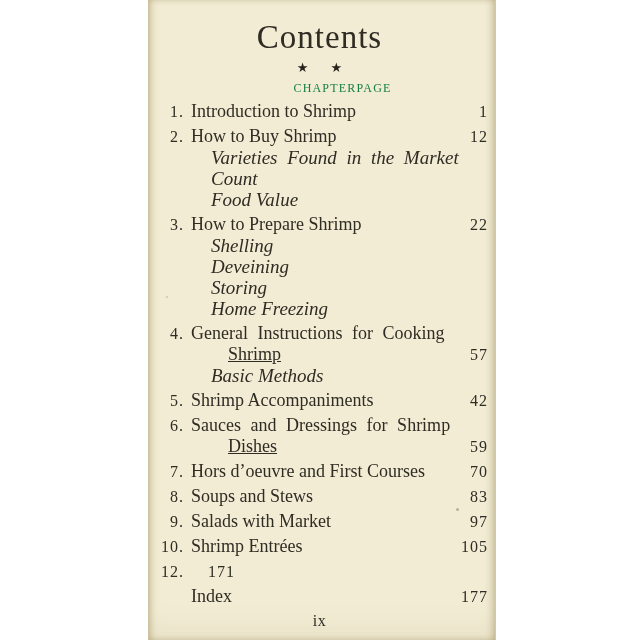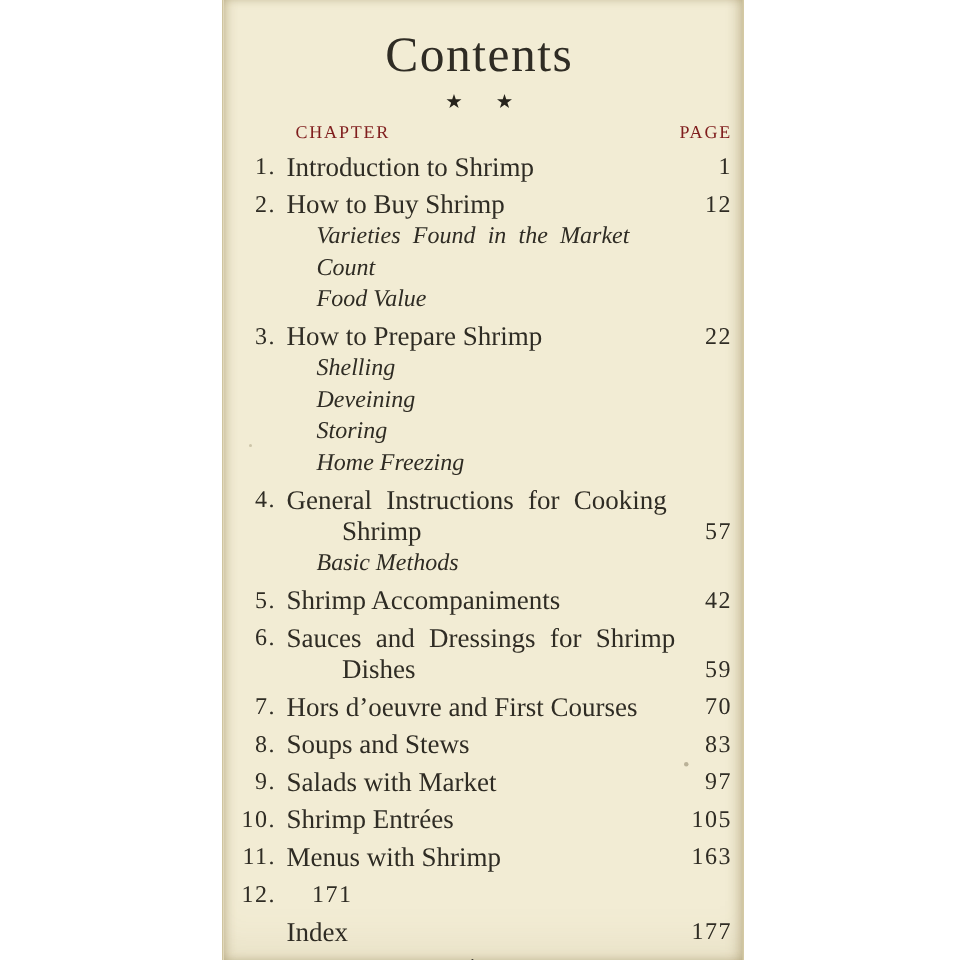--- a/index.html
+++ b/index.html
@@ -57,27 +57,27 @@
     justify-content: center;
     gap: 22px;
     margin-top: 5px;
     height: 14px;
     font-size: 13px;
     line-height: 14px;
     color: #26231c;
   }
   .col-headers {
     display: flex;
-    justify-content: space-between;
+    justify-content: center;
     margin-top: 5px;
     height: 16px;
     font-size: 12px;
     line-height: 16px;
     letter-spacing: 1.2px;
-    color: #7f1d1d;
+    color: #15803d;
     padding-left: 46px;
   }
   .toc {
     margin-top: 5px;
   }
   .item { margin-bottom: 4px; }
   .row { display: flex; align-items: flex-start; }
   .numcol {
     width: 40px;
     box-sizing: border-box;
@@ -88,33 +88,33 @@
     letter-spacing: 1px;
     flex: 0 0 auto;
   }
   .titleblock { flex: 1 1 auto; min-width: 0; }
   .line {
     font-size: 18px;
     line-height: 21px;
     white-space: nowrap;
   }
   .line.just { word-spacing: 0.28em; }
-  .line.cont { padding-left: 37px; }
+  .line.cont { padding-left: 37px; text-decoration: underline; }
   .pgcol {
     flex: 0 0 auto;
     width: 44px;
     text-align: right;
     align-self: flex-end;
     font-size: 16px;
     line-height: 21px;
     letter-spacing: 1px;
   }
   .sub {
     font-style: italic;
-    font-size: 16px;
+    font-size: 19px;
     line-height: 21px;
     padding-left: 60px;
     white-space: nowrap;
   }
   .sub.just { word-spacing: 0.26em; }
   .folio {
     margin-top: 2px;
     text-align: center;
     font-size: 16px;
     line-height: 19px;
@@ -243,29 +243,20 @@
             <div class="row">
               <span class="numcol">10.</span>
               <div class="titleblock">
                 <div class="line">Shrimp Entrées</div>
               </div>
               <span class="pgcol">105</span>
             </div>
           </div>
           <div class="item">
             <div class="row">
-              <span class="numcol">11.</span>
-              <div class="titleblock">
-                <div class="line">Menus with Shrimp</div>
-              </div>
-              <span class="pgcol">163</span>
-            </div>
-          </div>
-          <div class="item">
-            <div class="row">
               <span class="numcol">12.</span>
               <span class="pgcol">171</span>
             </div>
           </div>
           <div class="item">
             <div class="row">
               <span class="numcol"></span>
               <div class="titleblock">
                 <div class="line">Index</div>
               </div>

